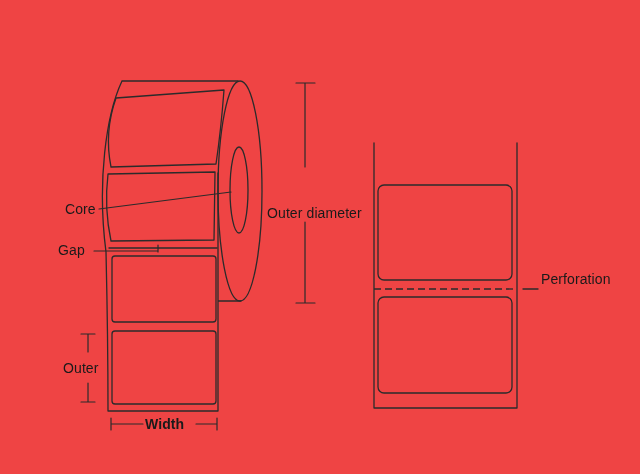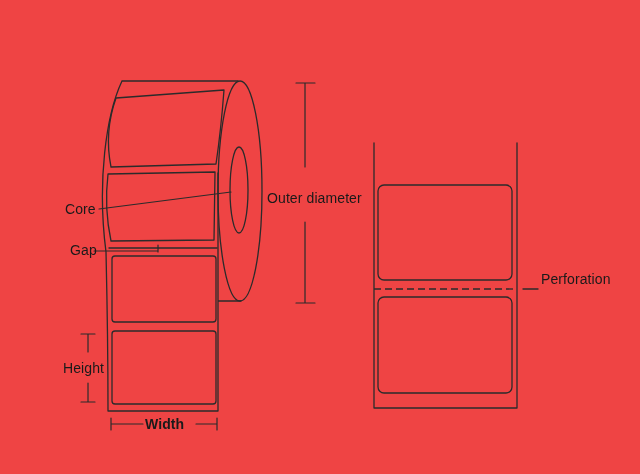--- a/index.html
+++ b/index.html
@@ -24,24 +24,24 @@
   }
   .diagram-label {
     position: absolute;
     font-size: 14px;
     line-height: 15px;
     color: #1a1a1a;
     white-space: nowrap;
     letter-spacing: 0.1px;
   }
   .lbl-core        { left: 65px;  top: 202px; }
-  .lbl-gap         { left: 70px;  top: 243px; text-align: right; }
+  .lbl-gap         { left: 58px;  top: 243px; text-align: right; }
   .lbl-height      { left: 63px;  top: 361px; }
   .lbl-width       { left: 145px; top: 417px; font-weight: bold; }
-  .lbl-outer-diam  { left: 267px; top: 191px; }
+  .lbl-outer-diam  { left: 267px; top: 206px; }
   .lbl-perforation { left: 541px; top: 272px; }
 </style>
 </head>
 <body>
 
 <div class="canvas">
 
   <svg class="diagram-svg" viewBox="0 0 640 474">
 
     <g fill="none" stroke="#2b2b2b" stroke-width="1.3" stroke-linecap="round" stroke-linejoin="round">
@@ -71,18 +71,18 @@
       <path d="M374,143 V408 H517 V143"></path>
       <rect x="378" y="185" width="134" height="95" rx="6"></rect>
       <rect x="378" y="297" width="134" height="96" rx="6"></rect>
       <path d="M374,289 H517" stroke-dasharray="7 4" stroke-linecap="butt"></path>
       <path d="M523,289 H538"></path>
     </g>
   </svg>
 
   <span class="diagram-label lbl-core">Core</span>
   <span class="diagram-label lbl-gap">Gap</span>
-  <span class="diagram-label lbl-height">Height</span>
+  <span class="diagram-label lbl-height">Outer</span>
   <span class="diagram-label lbl-width">Width</span>
   <span class="diagram-label lbl-outer-diam">Outer diameter</span>
   <span class="diagram-label lbl-perforation">Perforation</span>
 
 </div>
 
 </body></html>

